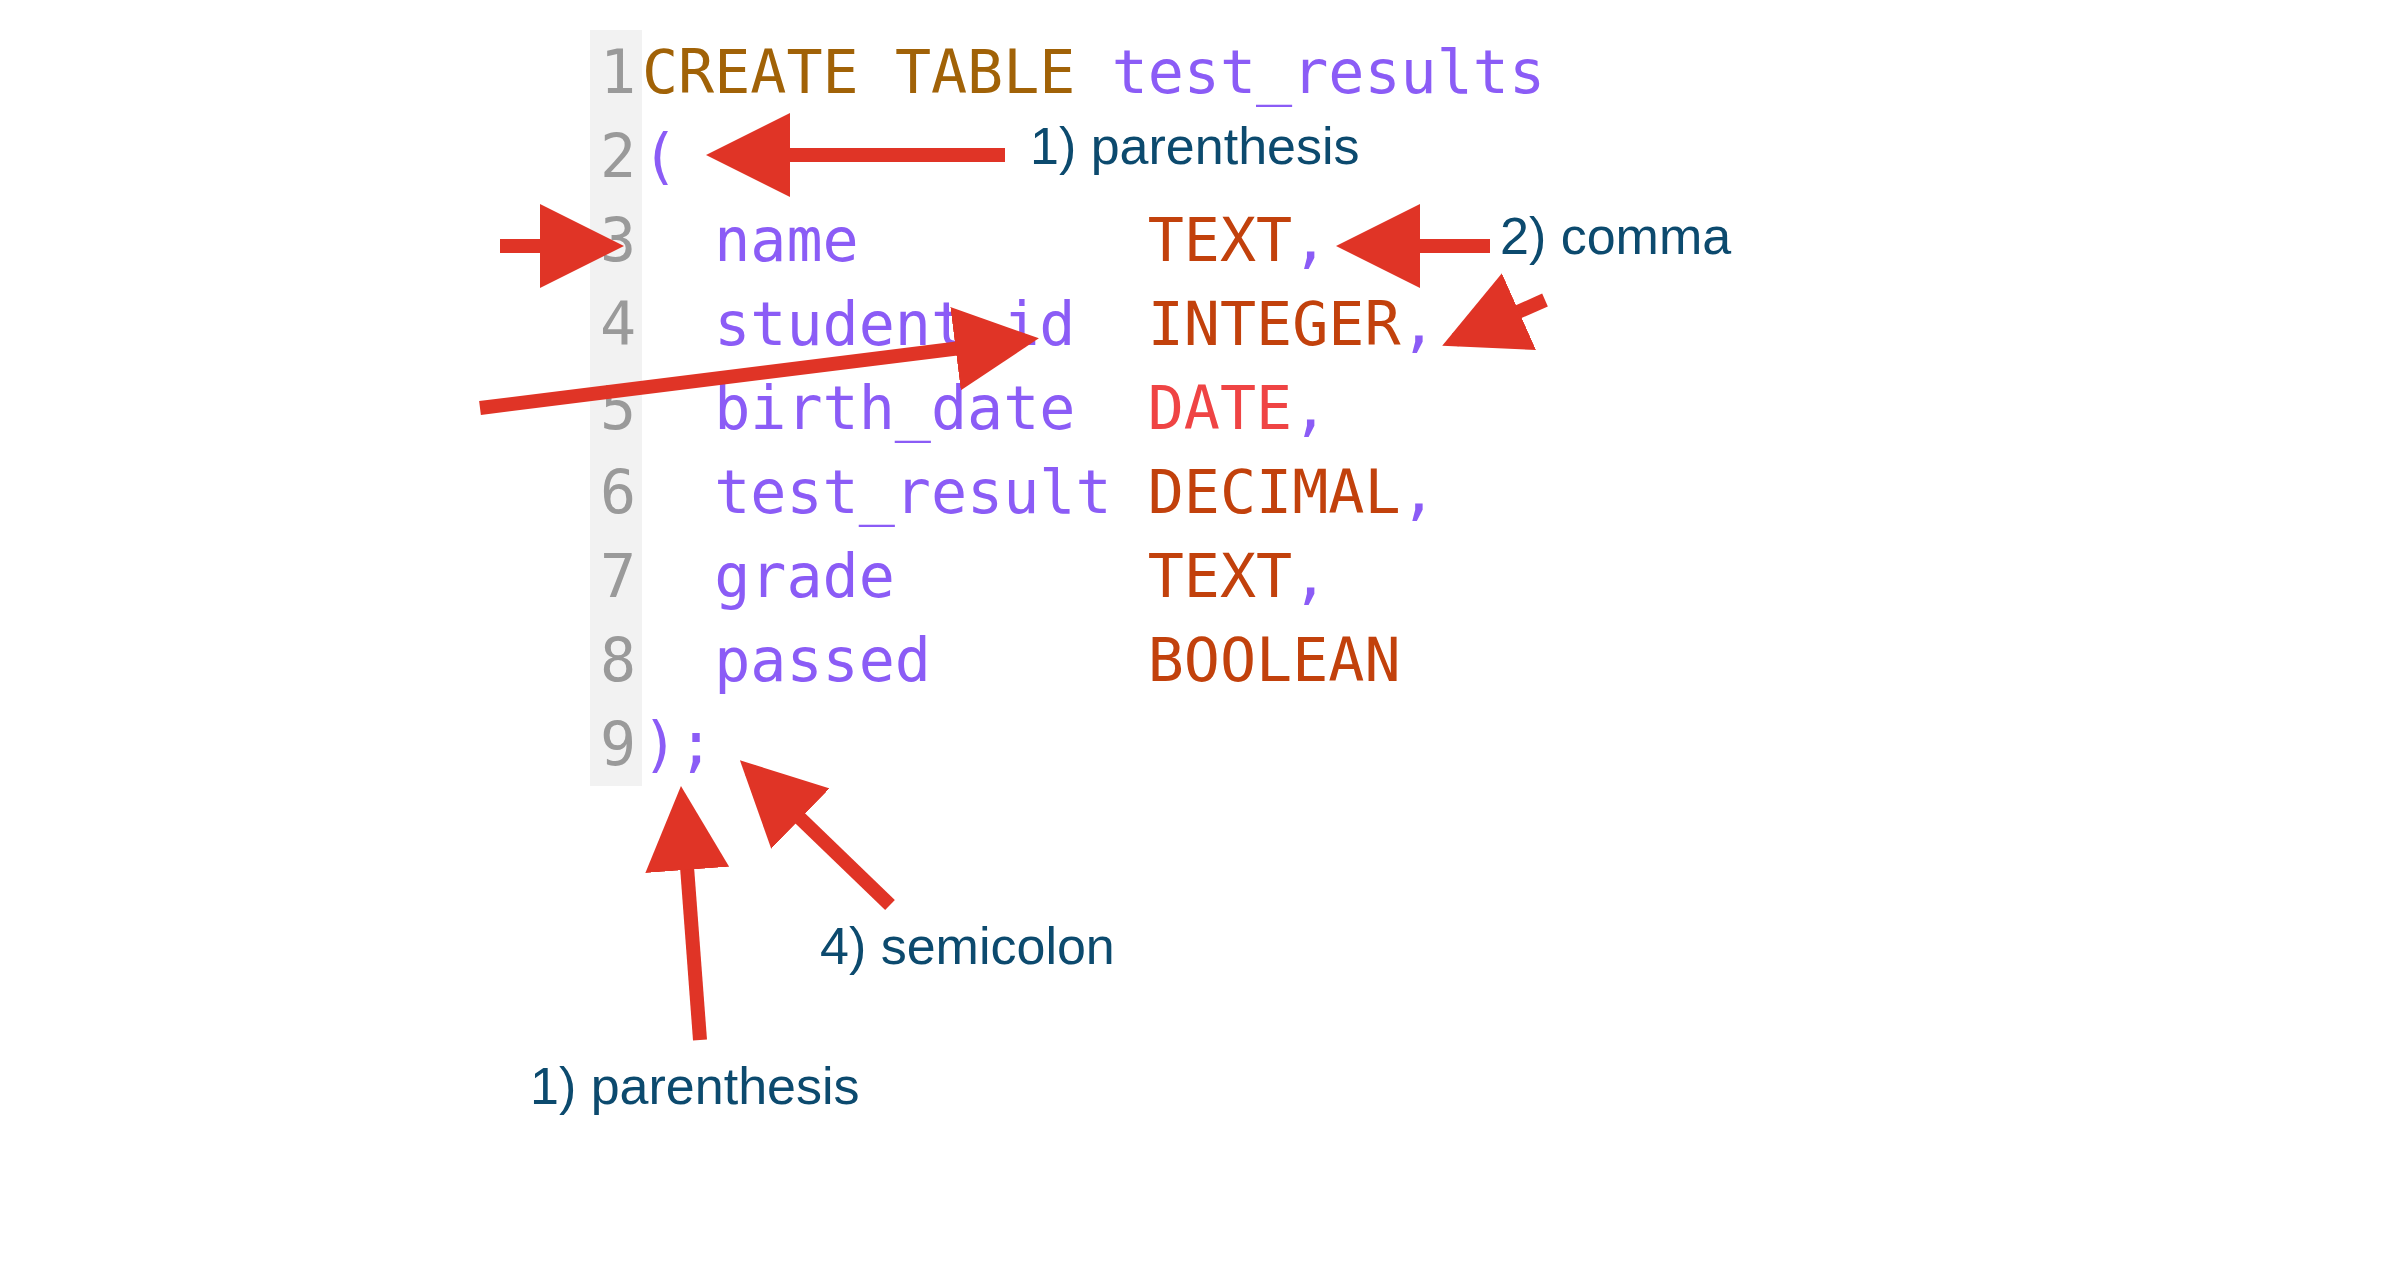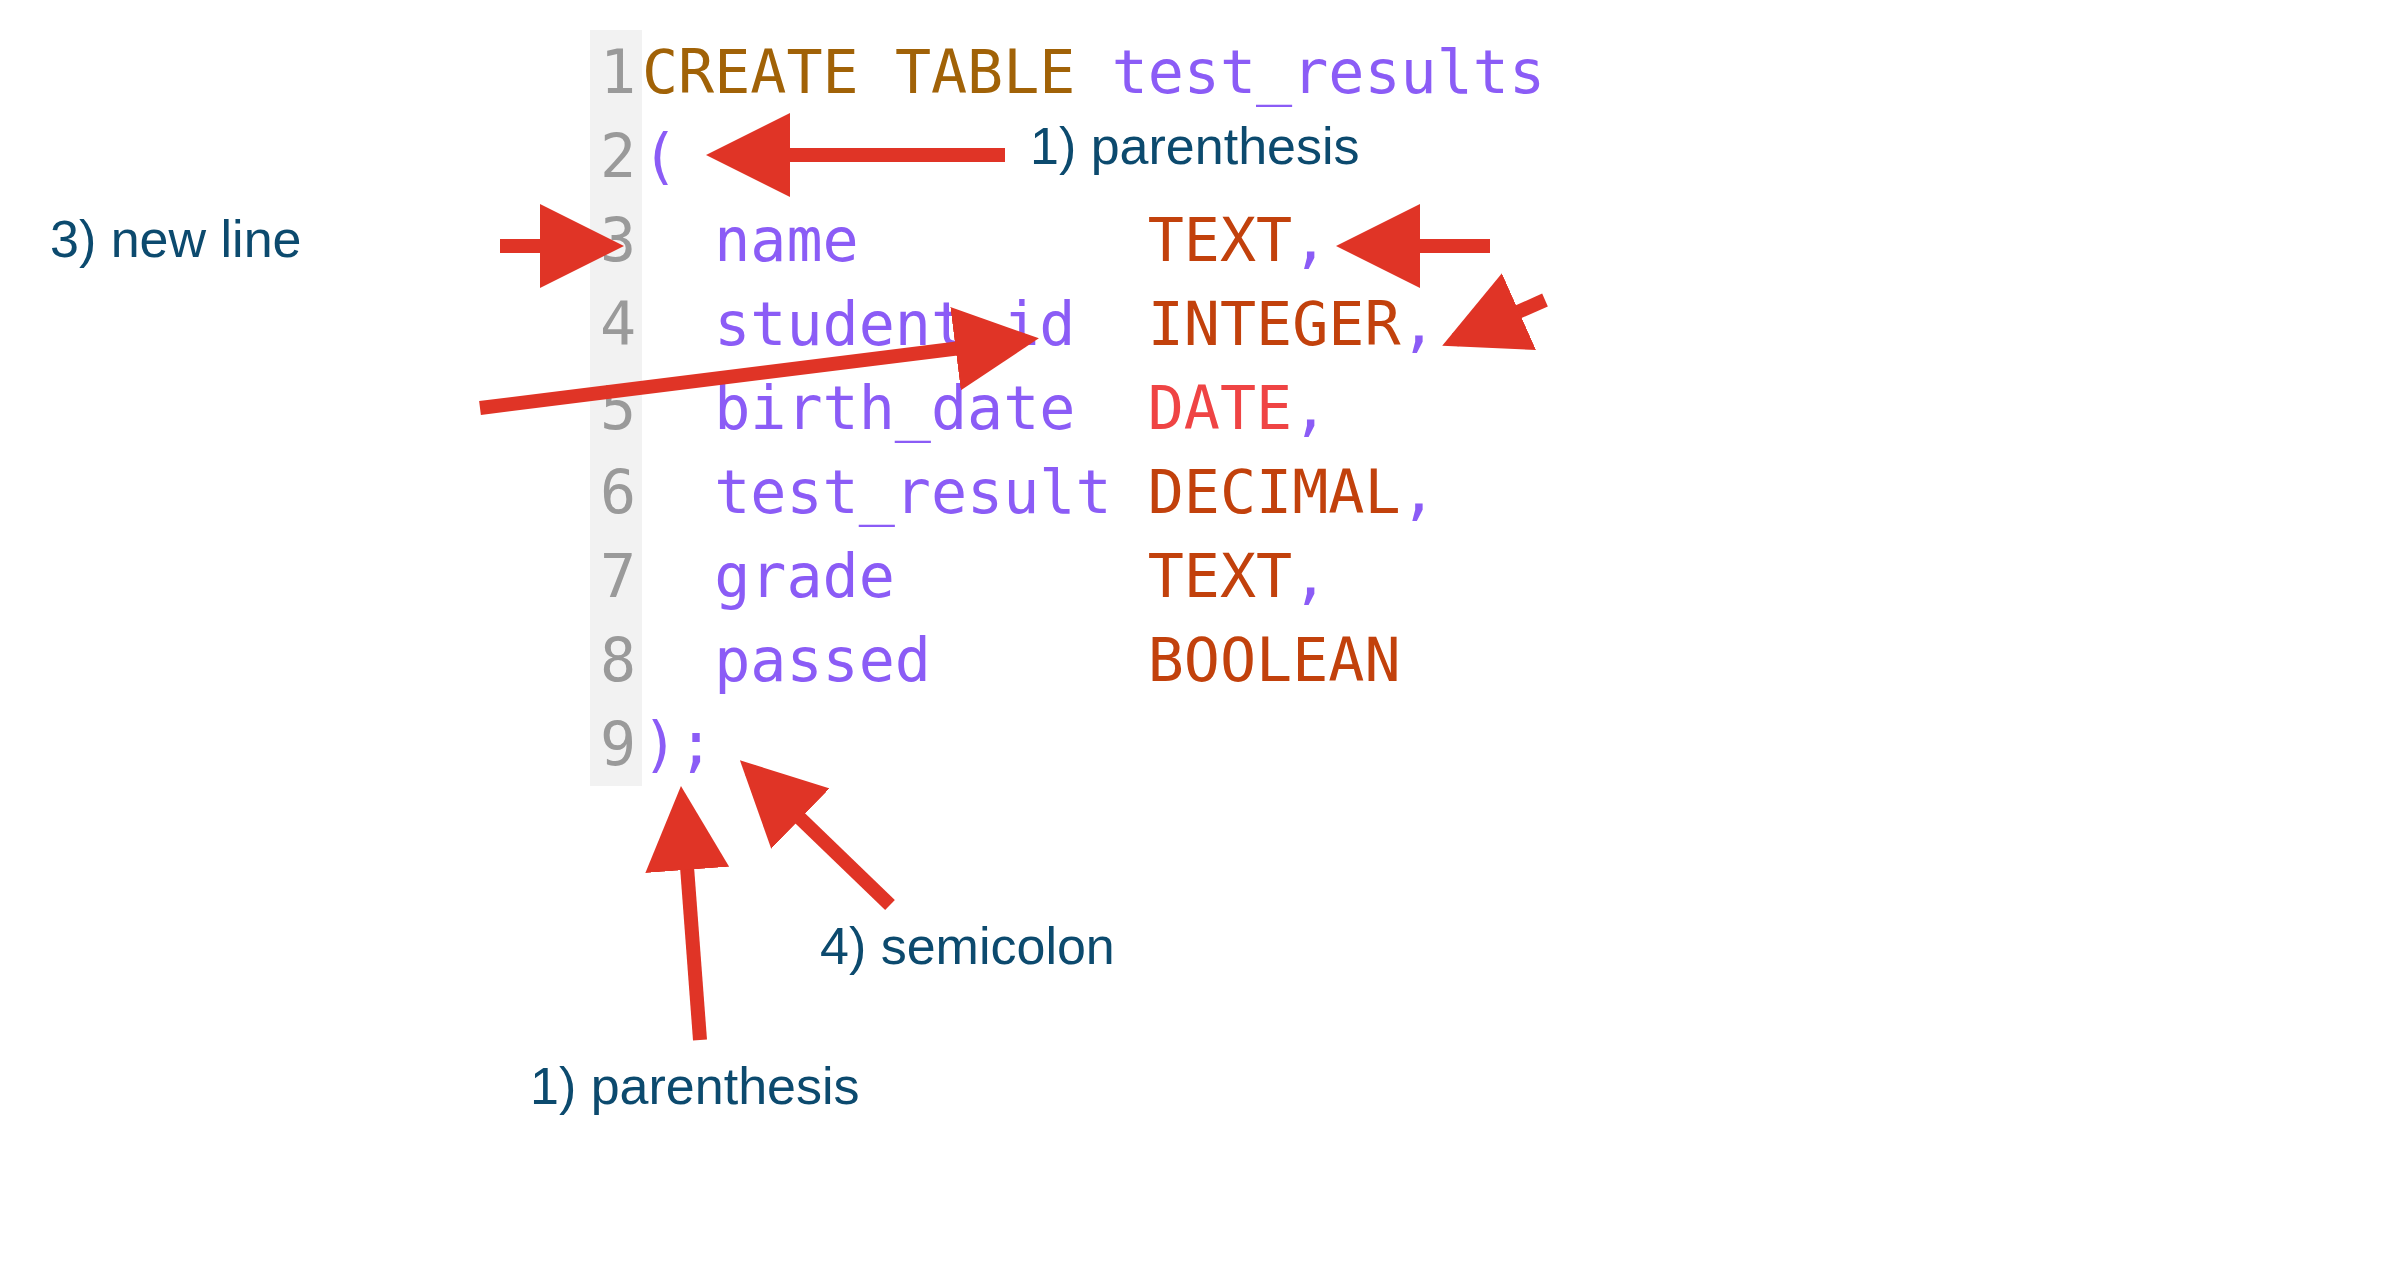--- a/index.html
+++ b/index.html
@@ -98,21 +98,21 @@
 
     <line x1="480" y1="408" x2="1025" y2="340" marker-end="url(#arrowhead)"></line>
 
     <line x1="890" y1="905" x2="750" y2="770" marker-end="url(#arrowhead)"></line>
 
     <line x1="700" y1="1040" x2="682" y2="800" marker-end="url(#arrowhead)"></line>
   </svg>
 
   <div class="ann" style="left:1030px; top:120px;">1) parenthesis</div>
 
+  <div class="ann" style="left:1500px; top:210px;">2) comma</div>
 
-  <div class="ann" style="left:50px; top:213px;">3) new line</div>
 
 
   <div class="ann" style="left:820px; top:920px;text-align:center;">4) semicolon</div>
 
   <div class="ann" style="left:530px; top:1060px;">1) parenthesis</div>
 
 </div>
 
 </body></html>

